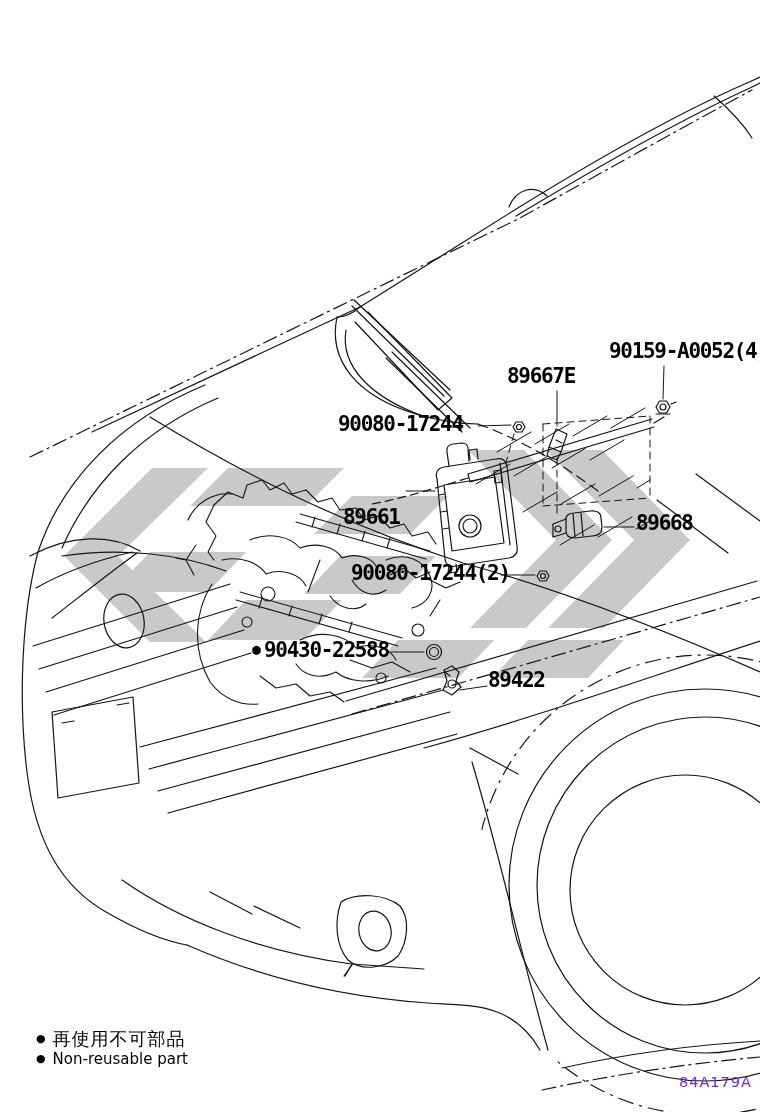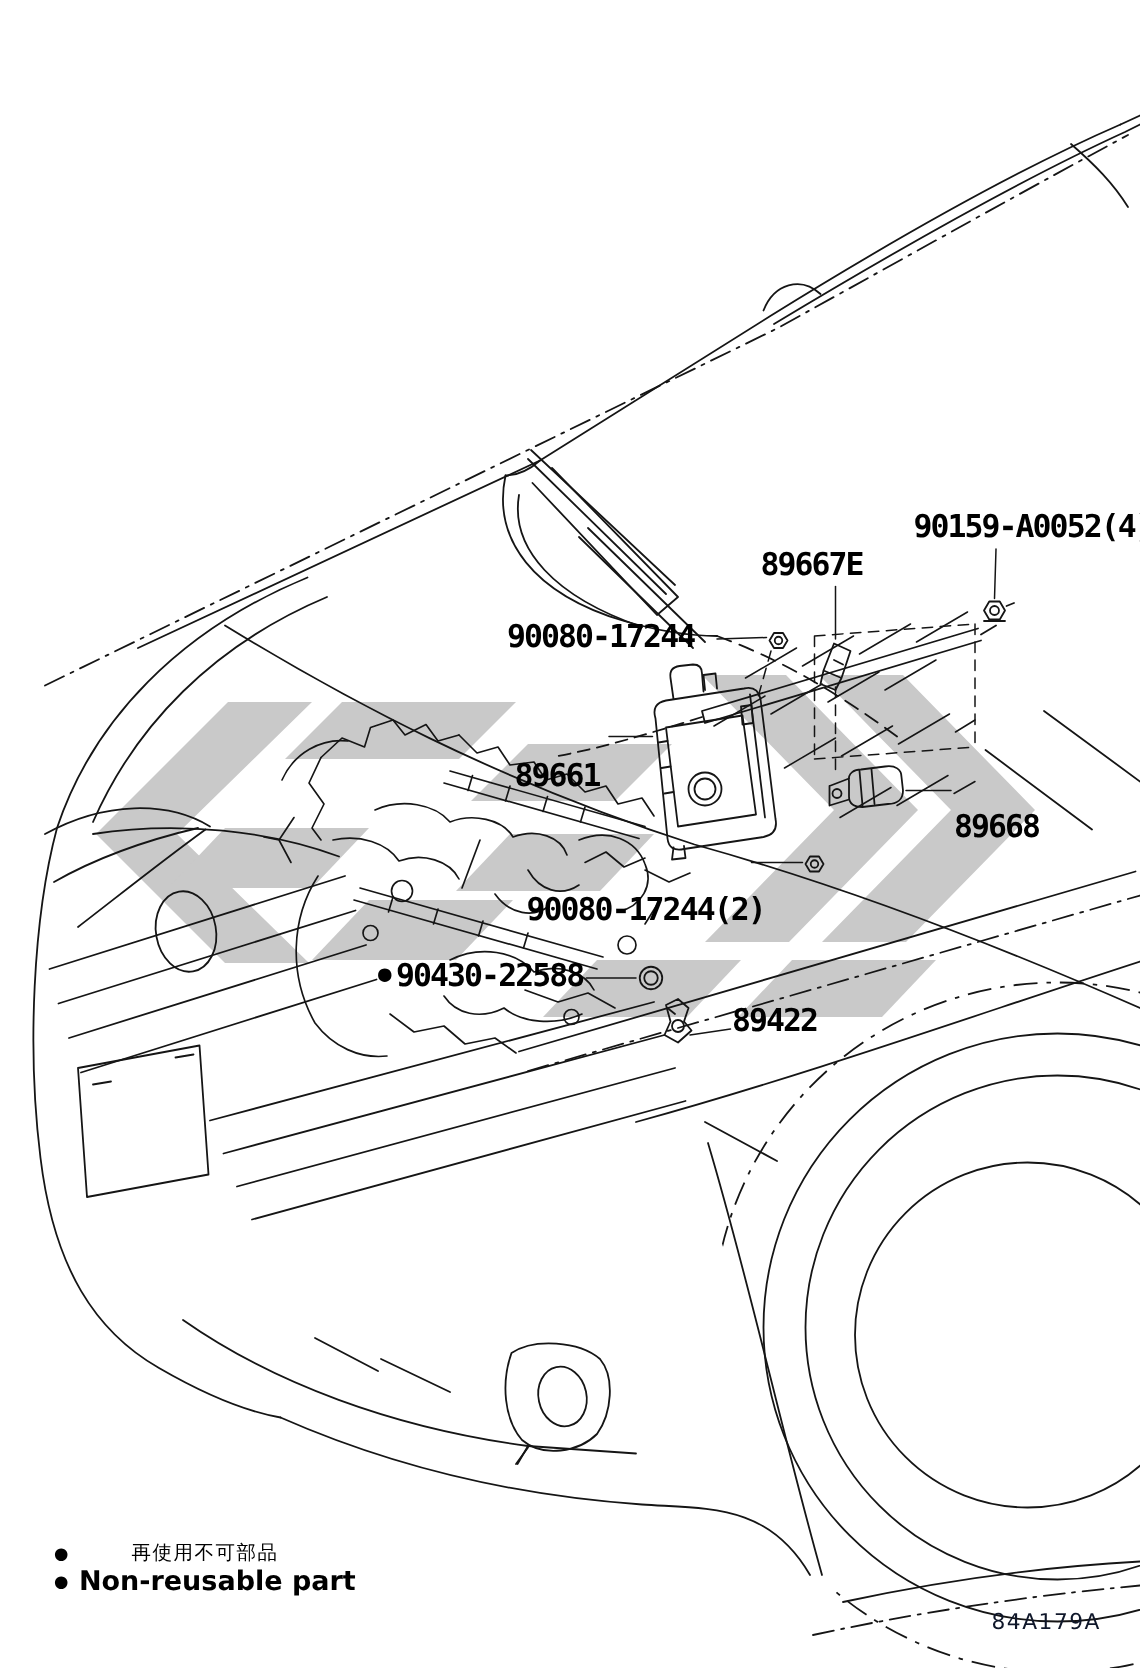--- a/index.html
+++ b/index.html
@@ -13,24 +13,24 @@
     font-weight:bold;font-size:21px;letter-spacing:-1.3px;line-height:1;
     white-space:nowrap;display:flex;align-items:center;
   }
   .plabel .dot{font-size:15px;letter-spacing:0;margin-right:3px;transform:translateY(-1px);}
   .legend{
     position:absolute;left:36px;top:1028px;color:#000;
     font-family:"DejaVu Sans","Liberation Sans",sans-serif;line-height:1.2;
   }
   .legend .row{display:flex;align-items:center;gap:7px;}
   .legend .bullet{font-size:11px;}
-  .legend .jp{font-size:13px;letter-spacing:1px;margin-left:35px;}
-  .legend .en{font-size:18px;font-weight:bold;}
+  .legend .jp{font-size:18px;letter-spacing:1px;}
+  .legend .en{font-size:15px;}
   .diagram-code{
-    position:absolute;left:661px;top:1074px;color:#0f172a;
+    position:absolute;left:679px;top:1074px;color:#6d28d9;
     font-family:"DejaVu Sans","Liberation Sans",sans-serif;font-size:14.5px;letter-spacing:1px;
   }
 </style>
 </head>
 <body>
 
 <div class="stage">
 
   <svg width="760" height="1112" viewBox="0 0 760 1112">
 
@@ -213,24 +213,24 @@
   </div>
   <div class="plabel" style="left:507px;top:366px">
     <span>89667E</span>
   </div>
   <div class="plabel" style="left:338px;top:414px">
     <span>90080-17244</span>
   </div>
   <div class="plabel" style="left:343px;top:507px">
     <span>89661</span>
   </div>
-  <div class="plabel" style="left:636px;top:541px">
+  <div class="plabel" style="left:636px;top:513px">
     <span>89668</span>
   </div>
-  <div class="plabel" style="left:351px;top:596px">
+  <div class="plabel" style="left:351px;top:563px">
     <span>90080-17244(2)</span>
   </div>
   <div class="plabel" style="left:252px;top:640px">
     <span class="dot">●</span>
     <span>90430-22588</span>
   </div>
   <div class="plabel" style="left:488px;top:670px">
     <span>89422</span>
   </div>
 

